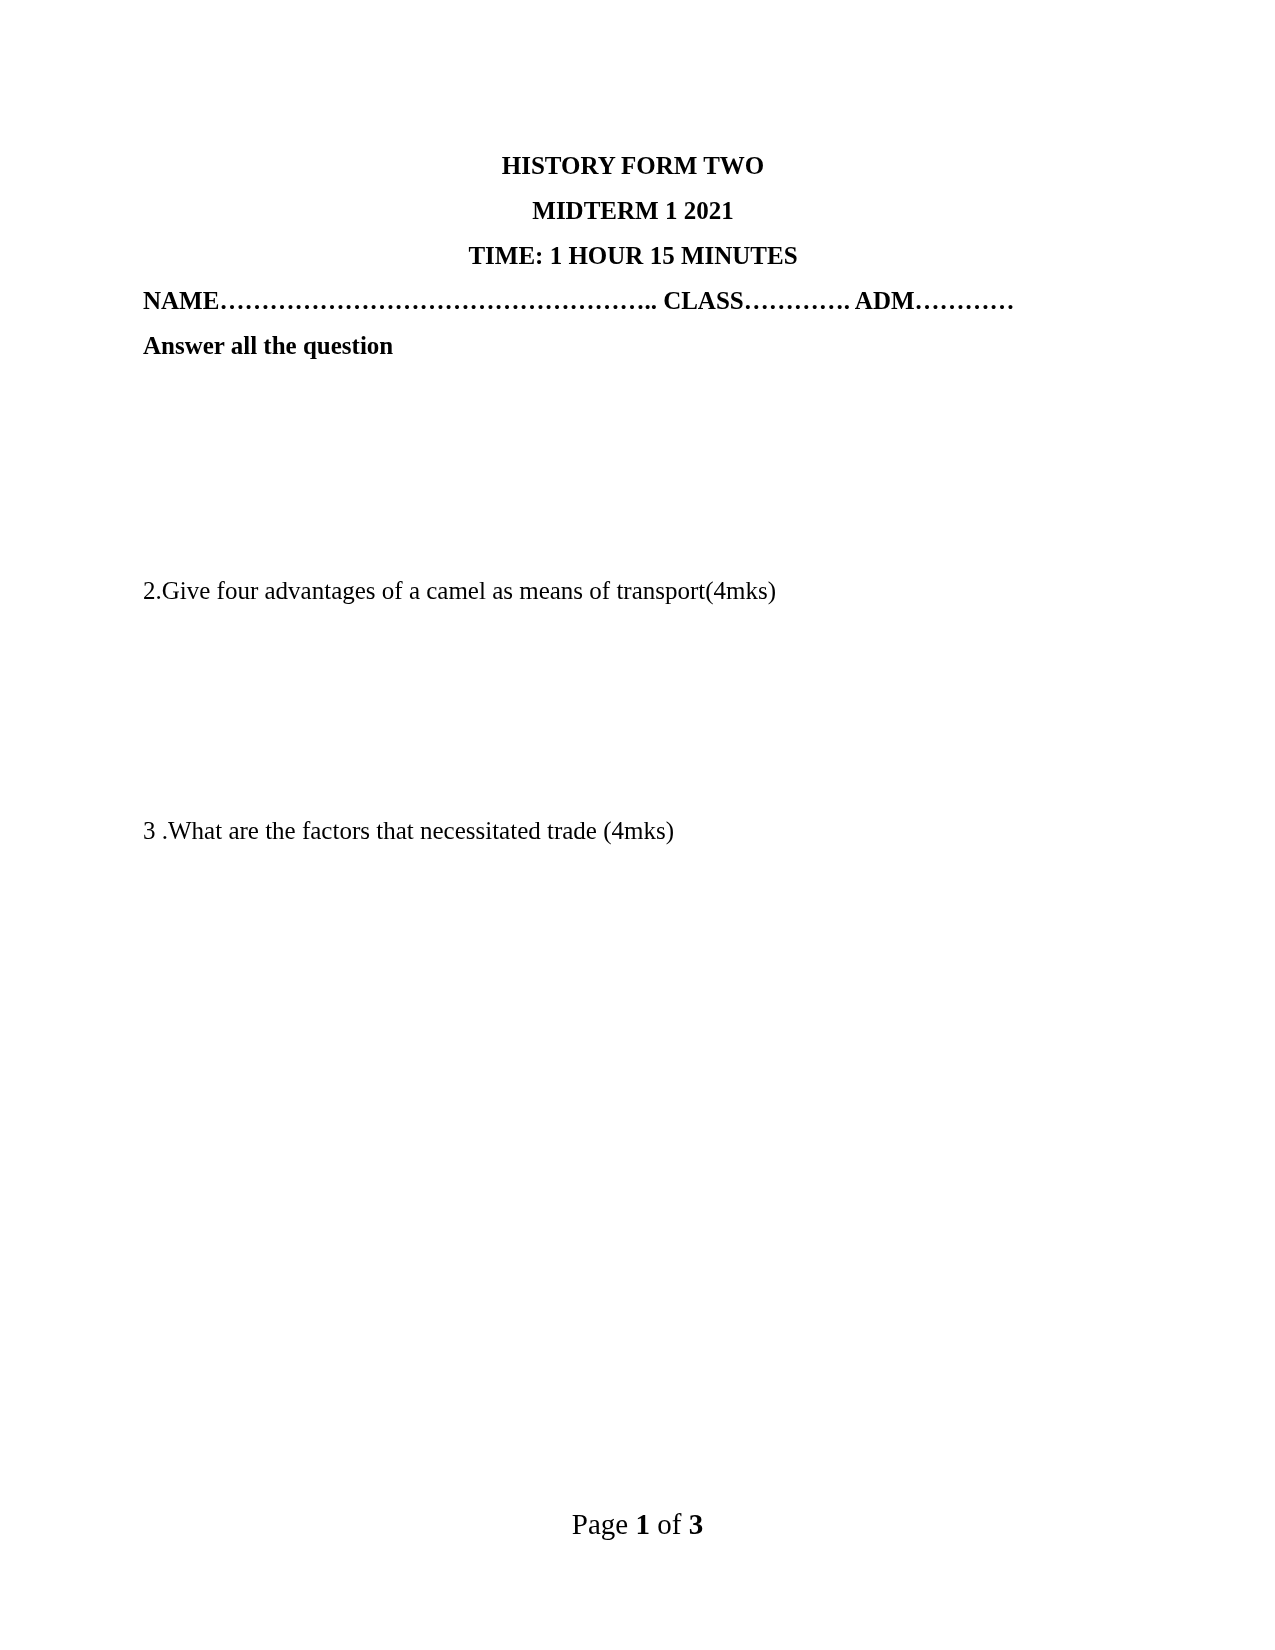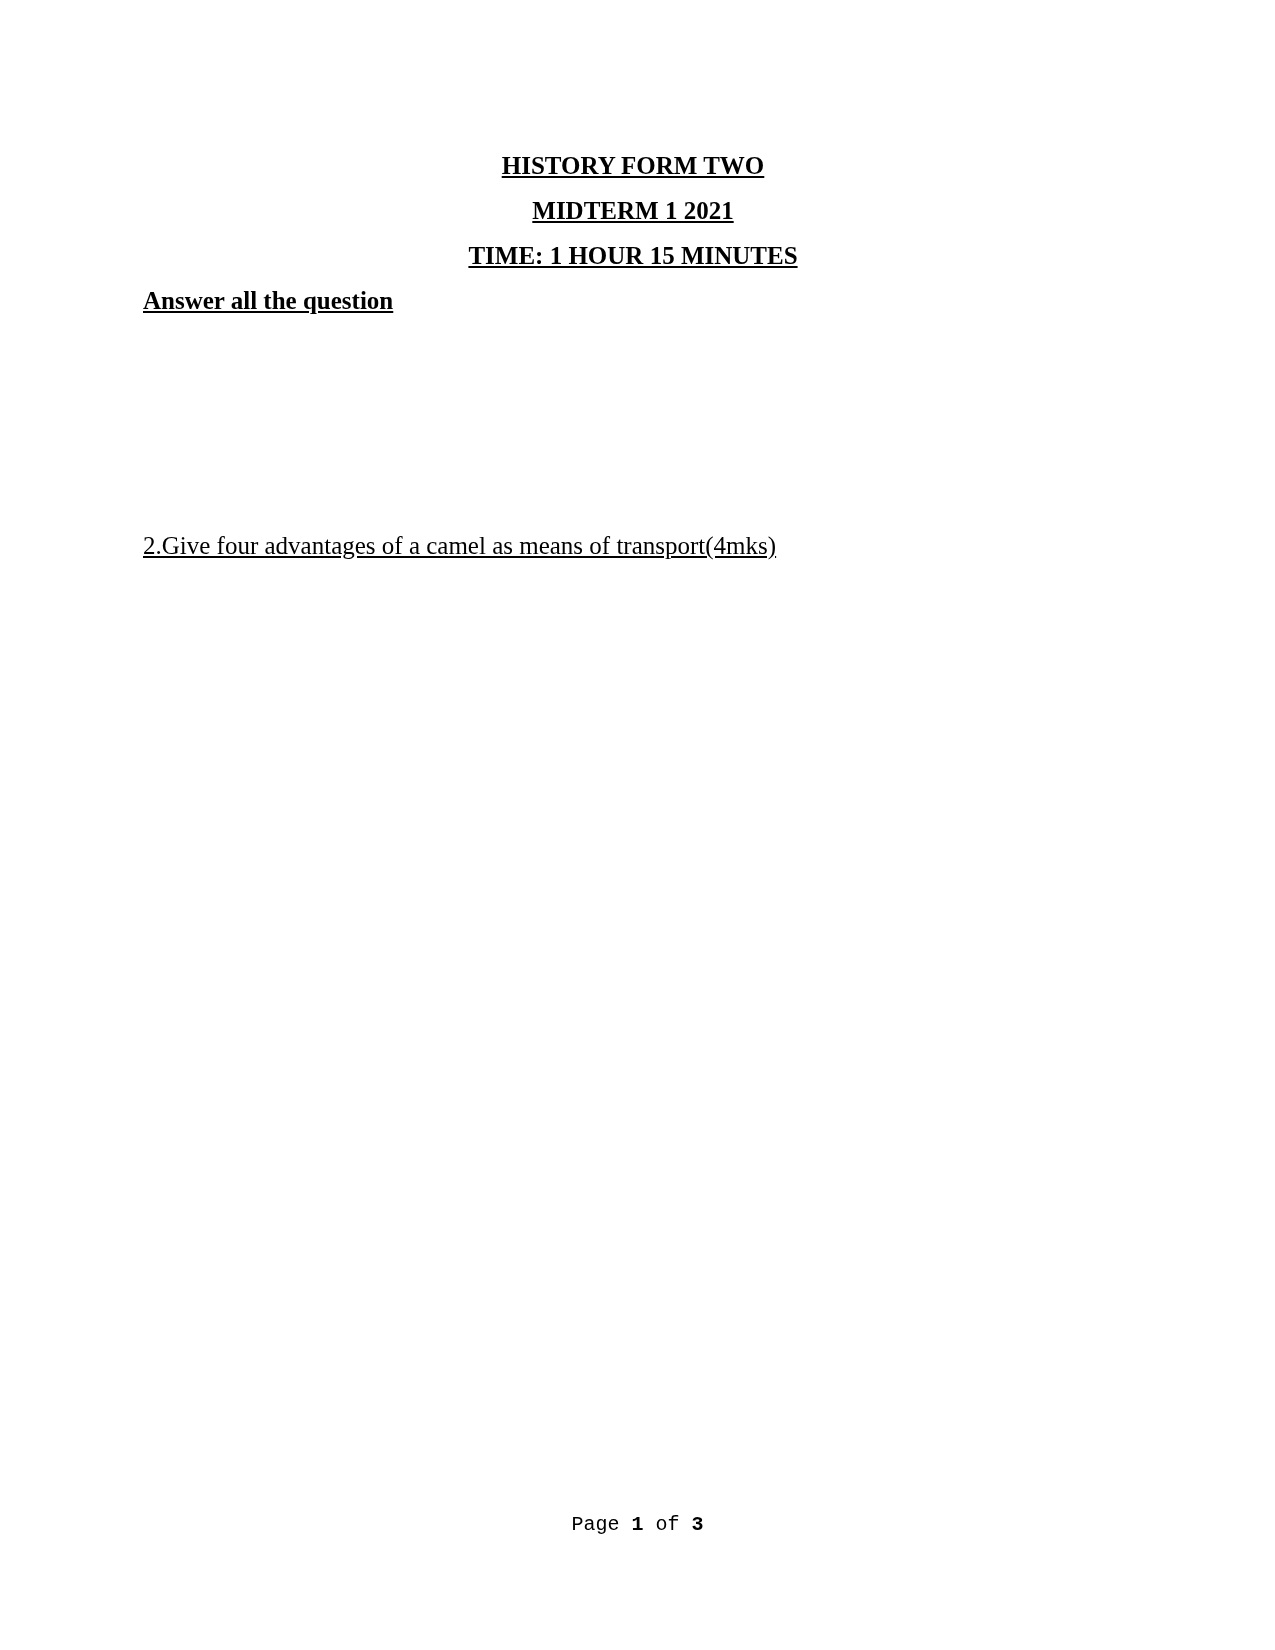--- a/index.html
+++ b/index.html
@@ -13,58 +13,59 @@
     color: #000000;
     font-family: "Liberation Serif", serif;
     font-size: 25px;
     overflow: hidden;
   }
   .content {
     position: absolute;
     top: 143px;
     left: 143px;
     right: 152px;
-    text-decoration: underline;
   }
   .content p {
     line-height: 45px;
     white-space: nowrap;
   }
   .center { text-align: center; }
   .bold { font-weight: bold; }
   .question { font-weight: normal; }
   .q-gap-lg { margin-top: 200px; }
   .q-gap-lg2 { margin-top: 195px; }
   .q-gap-md { margin-top: 145px; }
   .footer {
     position: absolute;
     top: 1508px;
     left: 0;
     width: 100%;
     text-align: center;
-    font-family: Liberation Mono, monospace;
-    font-size: 20px;
+    font-family: Liberation Serif, serif;
+    font-size: 29px;
     line-height: 33px;
     color: #000000;
   }
   .footer .num { font-weight: bold; }
 </style>
 </head>
 <body>
 
 <div class="page">
   <div class="content">
 
     <p class="center bold">HISTORY FORM TWO</p>
     <p class="center bold">MIDTERM 1 2021</p>
     <p class="center bold">TIME: 1 HOUR 15 MINUTES</p>
 
+    <p class="bold">NAME…………………………………………….. CLASS…………. ADM…………</p>
 
     <p class="bold">Answer all the question</p>
 
     <p class="question q-gap-lg">2.Give four advantages of a camel as means of transport(4mks)</p>
+    <p class="question q-gap-lg2">3 .What are the factors that necessitated trade (4mks)</p>
 
   </div>
 
   <div class="footer">
     <span>Page </span><span class="num">1</span><span> of </span><span class="num">3</span>
   </div>
 </div>
 
 </body></html>

